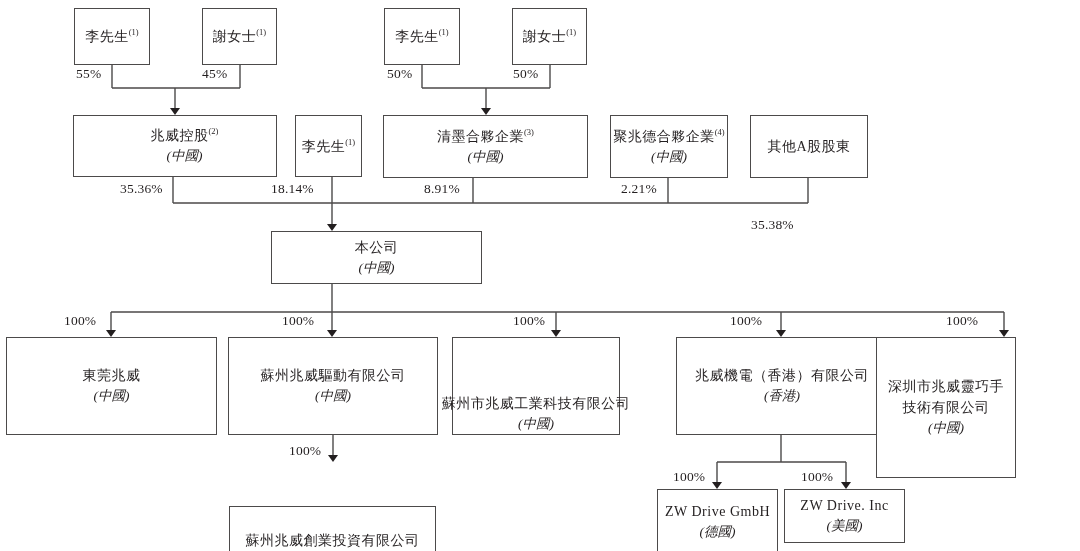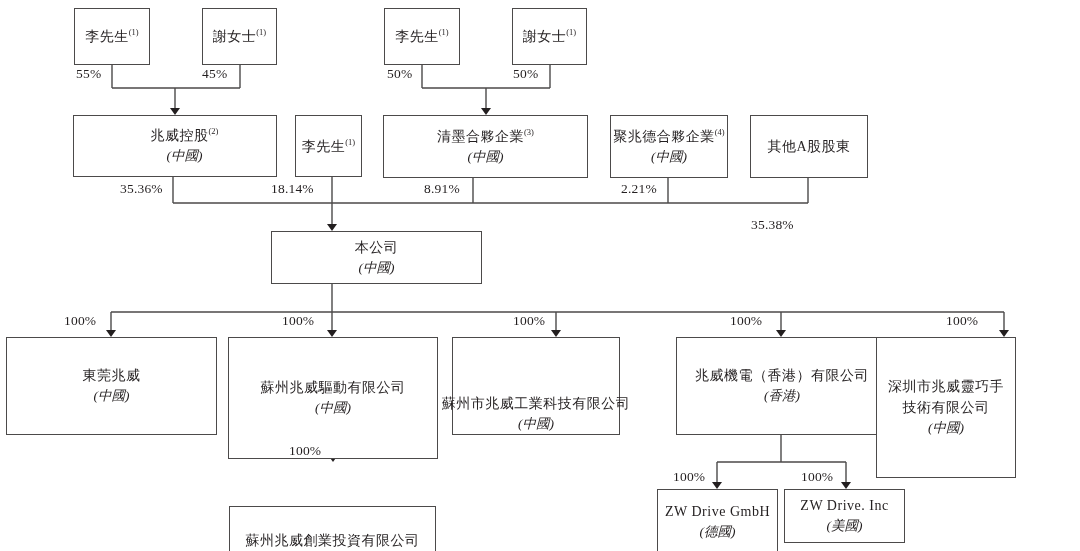--- a/index.html
+++ b/index.html
@@ -105,21 +105,21 @@
 
   <div class="box" style="left:227px;top:231px;width:211px;height:53px;margin-left:44px;">
     <div class="nm"><span>本公司</span></div>
     <div class="country">(中國)</div>
   </div>
 
   <div class="box" style="left:6px;top:337px;width:211px;height:98px;">
     <div class="nm"><span>東莞兆威</span></div>
     <div class="country">(中國)</div>
   </div>
-  <div class="box" style="left:228px;top:337px;width:210px;height:122px;">
+  <div class="box" style="left:228px;top:337px;width:210px;height:98px;">
     <div class="nm"><span>蘇州兆威驅動有限公司</span></div>
     <div class="country">(中國)</div>
   </div>
   <div class="box" style="left:452px;top:337px;width:168px;height:98px;justify-content:flex-end;">
     <div class="nm"><span>蘇州市兆威工業科技有限公司</span></div>
     <div class="country">(中國)</div>
   </div>
   <div class="box" style="left:676px;top:337px;width:212px;height:98px;">
     <div class="nm"><span>兆威機電（香港）有限公司</span></div>
     <div class="country">(香港)</div>

